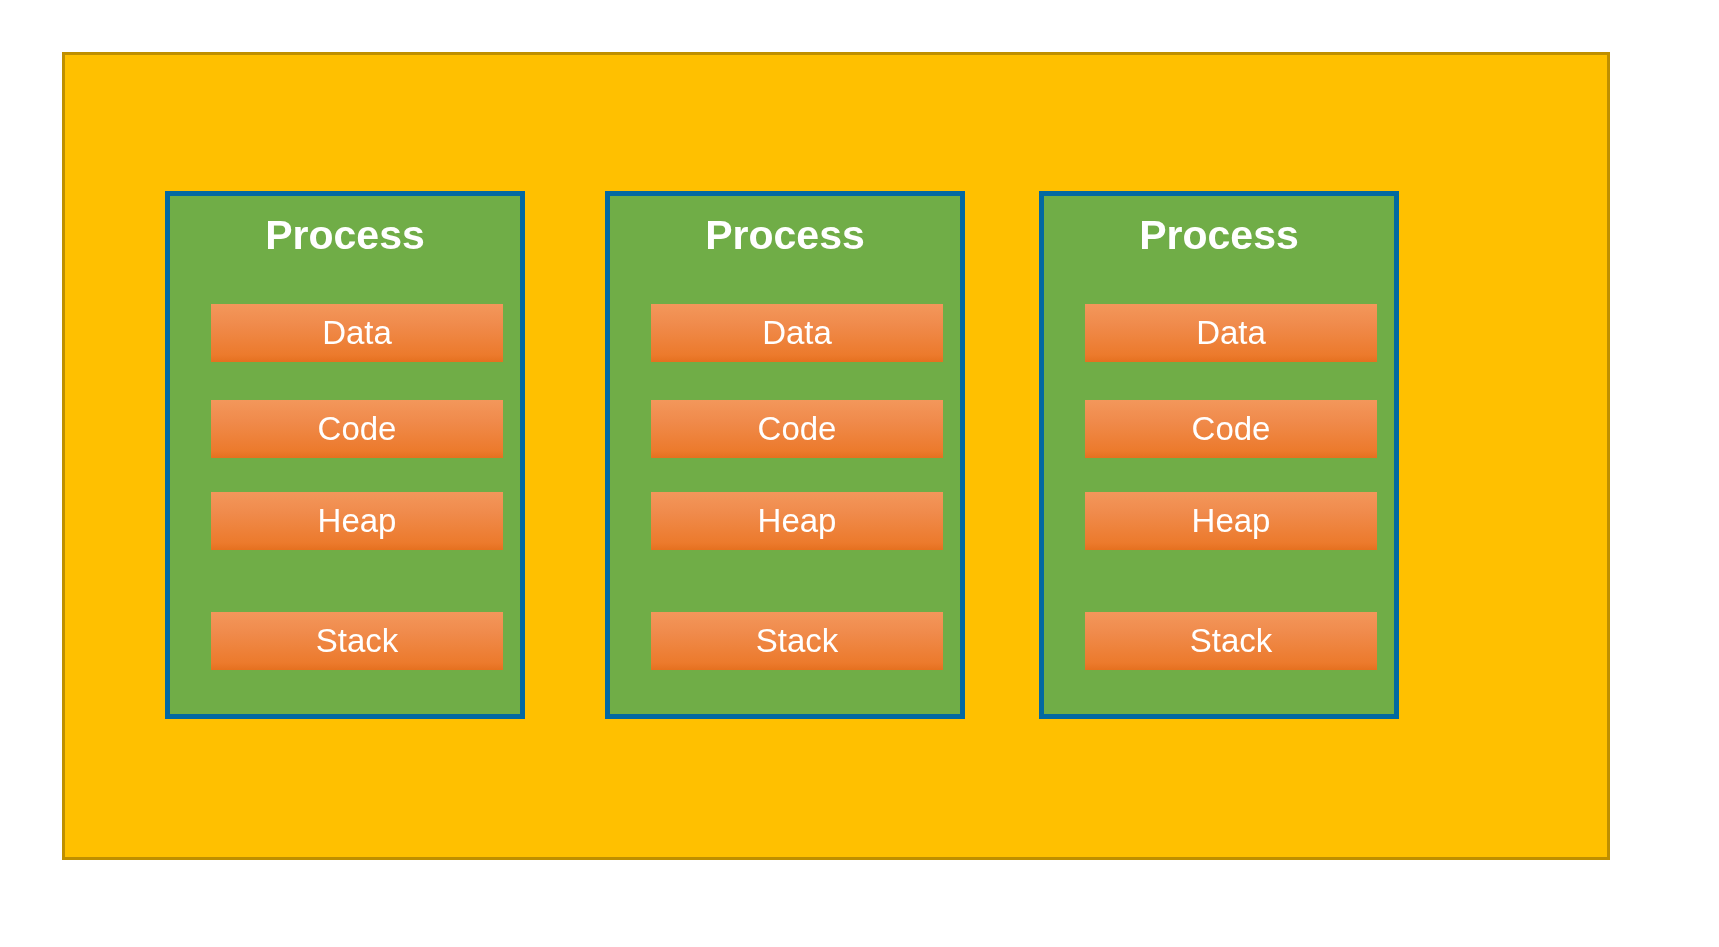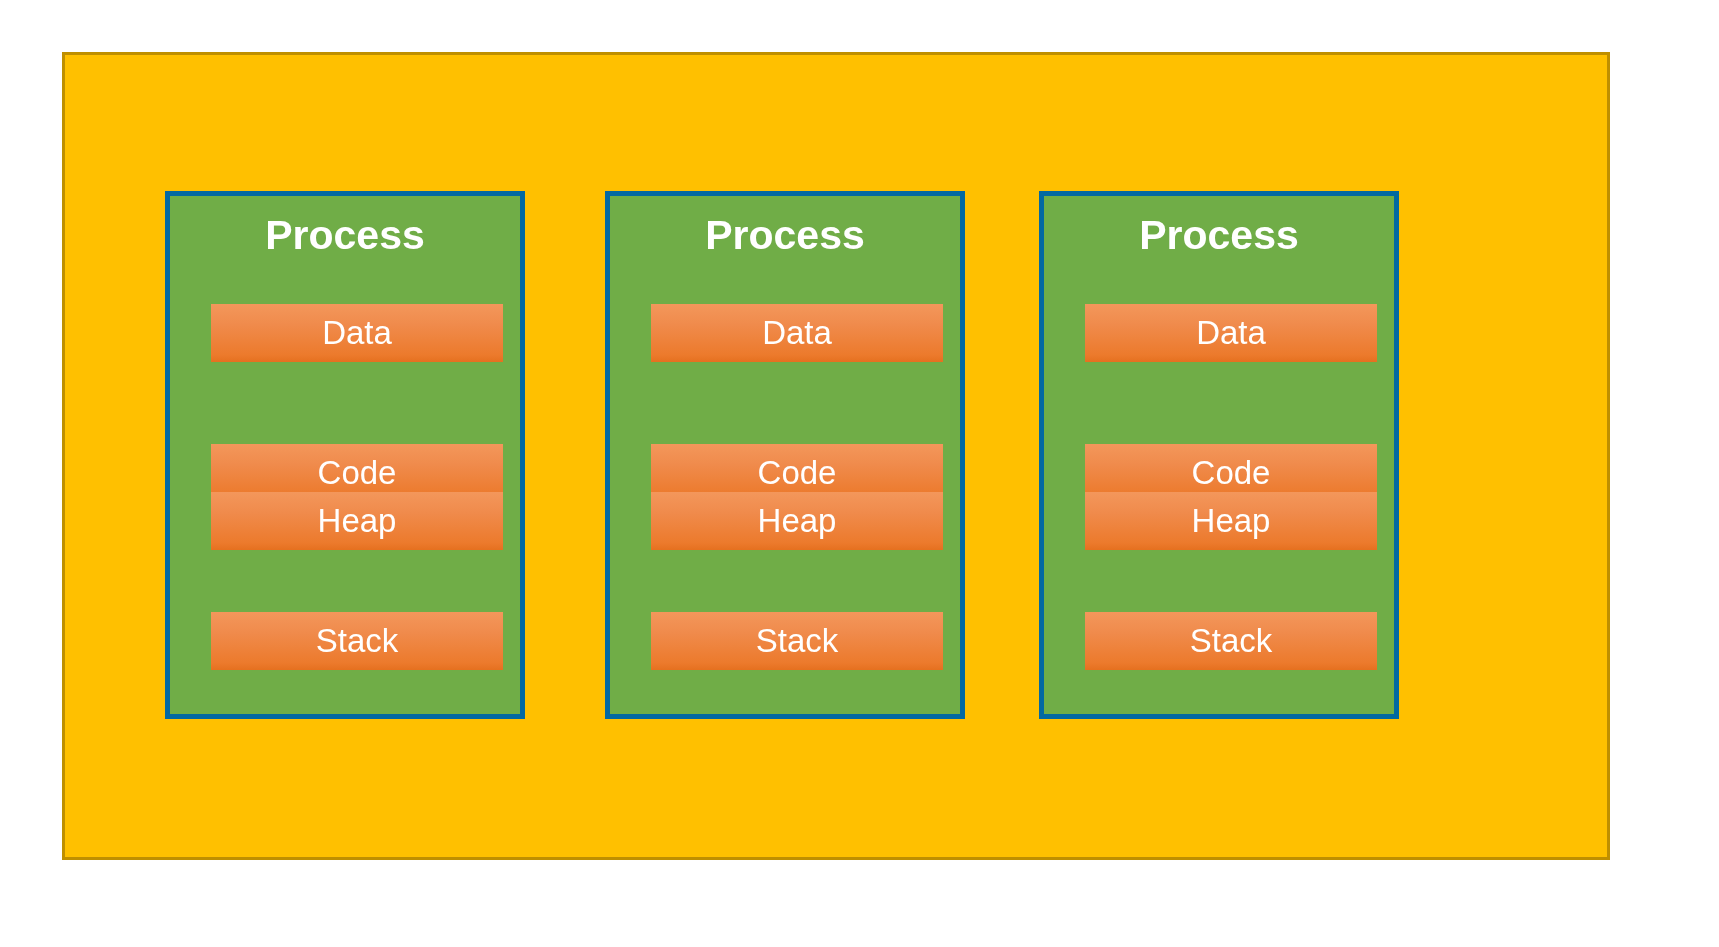--- a/index.html
+++ b/index.html
@@ -101,21 +101,21 @@
     height: 58px;
     background: linear-gradient(to bottom, #F3975B 0%, #F08B4C 35%, #EC7A2C 88%, #E5701F 100%);
     color: #FFFFFF;
     font-family: "Liberation Sans", sans-serif;
     font-size: 33px;
     line-height: 58px;
     text-align: center;
     white-space: nowrap;
   }
   .segment.seg-0 { top: 8px; }
-  .segment.seg-1 { top: 104px; margin-top: 44px; }
+  .segment.seg-1 { top: 104px; }
   .segment.seg-2 { top: 196px; }
   .segment.seg-3 { top: 316px; }
 </style>
 </head>
 <body>
 
 <div id="canvas">
 
   <div class="os-box">
 

